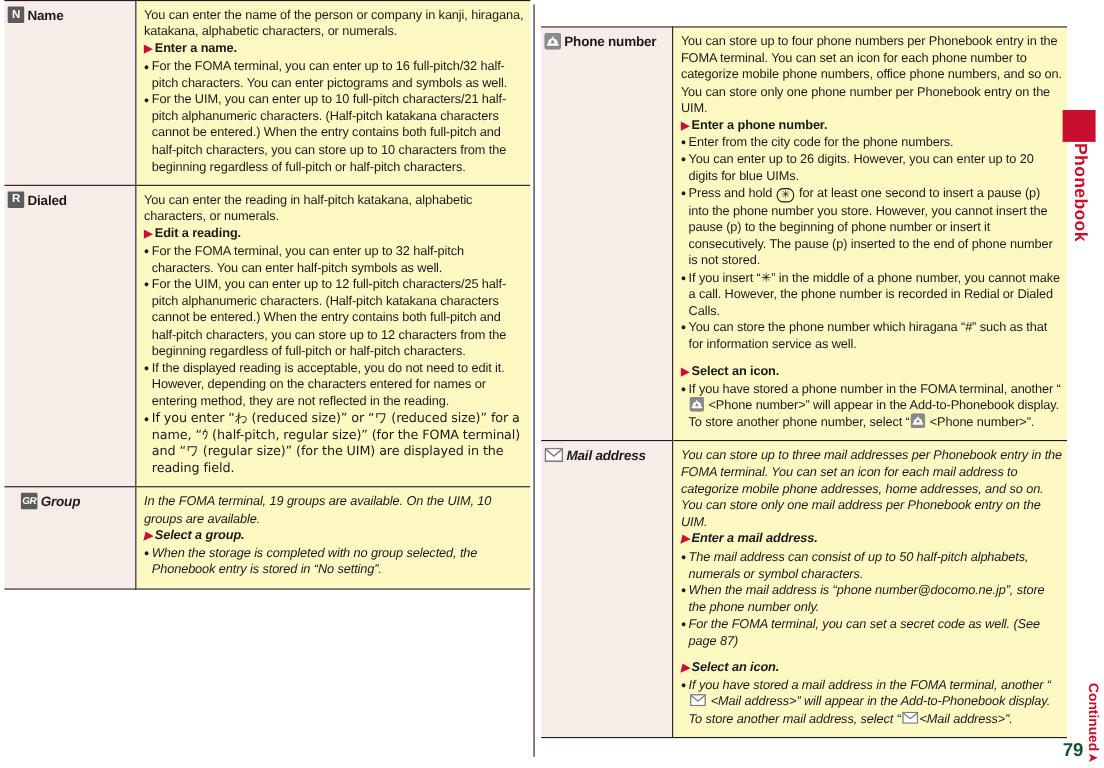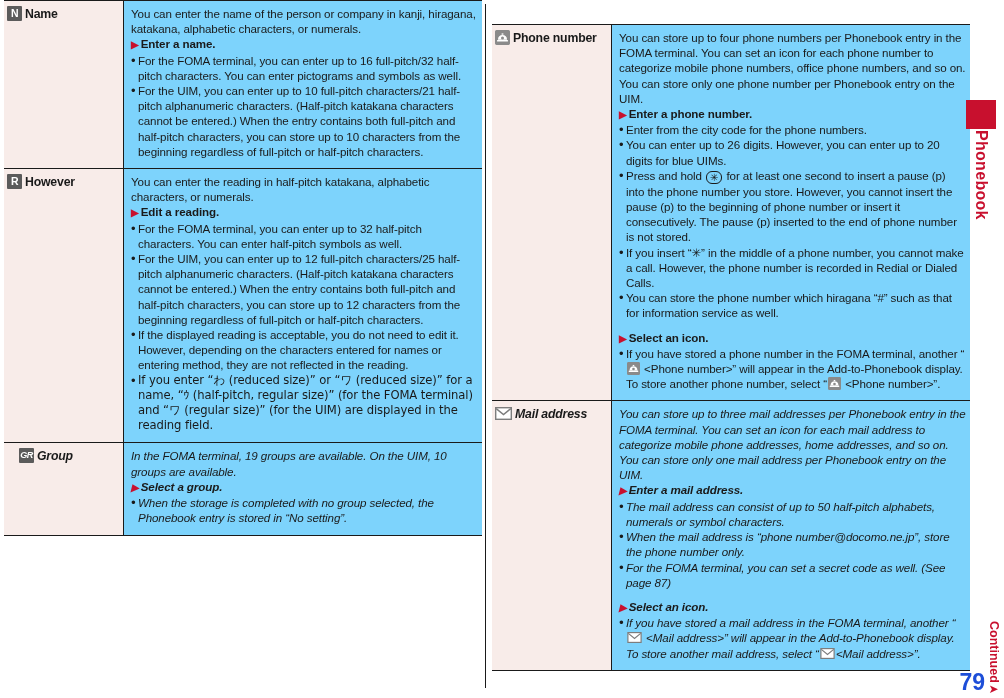--- a/index.html
+++ b/index.html
@@ -50,21 +50,21 @@
   .cell-label {
     width: 114px;
     background: #f8ece9;
     border-top: 1.3px solid #1a1a1a;
     border-right: 1.3px solid #1a1a1a;
     padding: 5px 2px 9px 3px;
   }
   .cell-body {
     border-top: 1.3px solid #1a1a1a;
     padding: 5px 4px 9px 7px;
-    background: #7dd3fc;
+    background: #fef9c3;
   }
   tr.last-row .cell-label,
   tr.last-row .cell-body {
     border-bottom: 1.3px solid #1a1a1a;
     font-style: italic;
   }
 
   
   .label-head {
     display: flex;
@@ -216,24 +216,24 @@
   
   .footer {
     position: absolute;
     right: 4px;
     bottom: 4px;
     display: flex;
     align-items: flex-end;
     gap: 2px;
   }
   .page-num {
-    font-size: 23px;
+    font-size: 17px;
     font-weight: bold;
     line-height: 24px;
-    color: #1d4ed8;
+    color: #14532d;
   }
   .continued-wrap {
     display: flex;
     flex-direction: column;
     align-items: center;
   }
   .continued {
     color: #c8102e;
     font-size: 12.5px;
     font-weight: bold;
@@ -282,21 +282,21 @@
                 <span class="dot">•</span>
                 <span class="btxt">For the UIM, you can enter up to 10 full-pitch characters/21 half-pitch alphanumeric characters. (Half-pitch katakana characters cannot be entered.) When the entry contains both full-pitch and half-pitch characters, you can store up to 10 characters from the beginning regardless of full-pitch or half-pitch characters.</span>
               </p>
         </td>
       </tr>
 
       <tr>
         <td class="cell-label">
           <div class="label-head">
             <span class="badge">R</span>
-            <span class="label-text">However</span>
+            <span class="label-text">Dialed</span>
           </div>
         </td>
         <td class="cell-body bodytext">
           <p class="para">You can enter the reading in half-pitch katakana, alphabetic characters, or numerals.</p>
           <p class="step">
                 <span class="tri">▶</span>
                 <span>Edit a reading.</span>
               </p>
           <p class="bullet">
                 <span class="dot">•</span>

